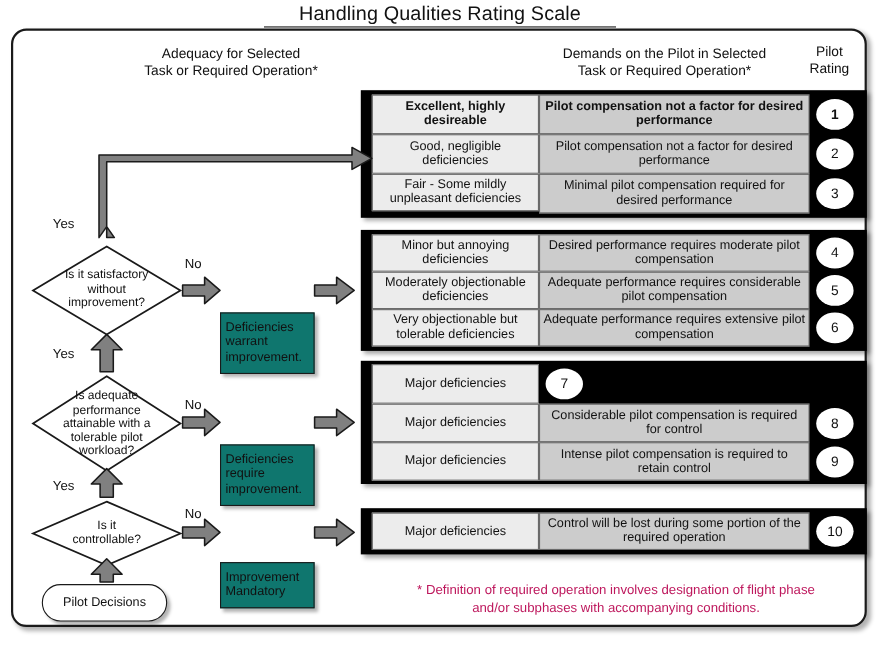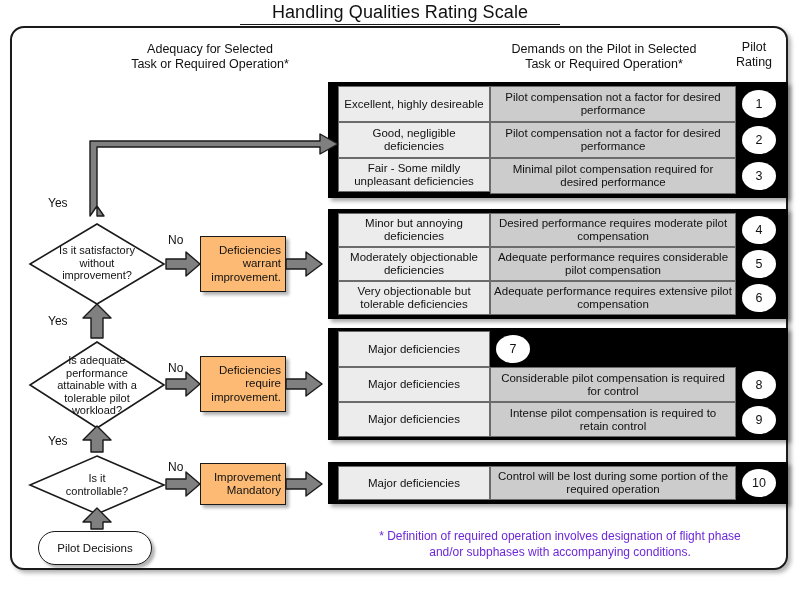--- a/index.html
+++ b/index.html
@@ -130,30 +130,31 @@
     line-height: 12.5px;
     color: #111;
     pointer-events: none;
   }
 
   
   .pbox {
     position: absolute;
     box-sizing: border-box;
     border: 1.5px solid #1a1a1a;
-    background: #fdba74;
+    background: #0f766e;
     box-shadow: 3px 3px 3px rgba(0,0,0,.30);
     display: flex;
-    align-items: flex-end;
+    align-items: flex-start;
     justify-content: center;
     text-align: center;
     font-size: 11.5px;
     line-height: 13.5px;
     color: #111;
     padding: 2px 4px;
+    margin-top: 48px;
   }
 
   
   .terminator {
     position: absolute;
     box-sizing: border-box;
     border: 1.5px solid #1a1a1a;
     border-radius: 22px;
     background: #ffffff;
     box-shadow: 3px 3px 3px rgba(0,0,0,.30);
@@ -181,21 +182,21 @@
 
   
   .footnote {
     position: absolute;
     left: 360px;
     top: 528px;
     width: 400px;
     text-align: center;
     font-size: 12px;
     line-height: 16px;
-    color: #6d28d9;
+    color: #be185d;
   }
 </style>
 </head>
 <body>
 
 <div id="page">
 
   <div class="title">Handling Qualities Rating Scale</div>
   <div class="title-underline"></div>
 
@@ -208,21 +209,21 @@
   <div class="col-head ch-demands">
     <div>Demands on the Pilot in Selected</div>
     <div>Task or Required Operation*</div>
   </div>
   <div class="col-head ch-rating">
     <div>Pilot</div>
     <div>Rating</div>
   </div>
 
   <div class="group" style="left:328px; top:82px; width:460px; height:116px;">
-    <div class="row" style="top:4px; height:29px;">
+    <div class="row" style="top:4px; height:29px;font-weight:bold;">
       <div class="cell cell-char" style="height:36px;">Excellent, highly desireable</div>
       <div class="cell cell-dem" style="height:36px;">Pilot compensation not a factor for desired performance</div>
       <div class="rating-cell" style="height:36px;">
         <div class="rating-circle">1</div>
       </div>
     </div>
     <div class="row" style="top:40px; height:36px;">
       <div class="cell cell-char" style="height:36px;">Good, negligible deficiencies</div>
       <div class="cell cell-dem" style="height:36px;">Pilot compensation not a factor for desired performance</div>
       <div class="rating-cell" style="height:36px;">

